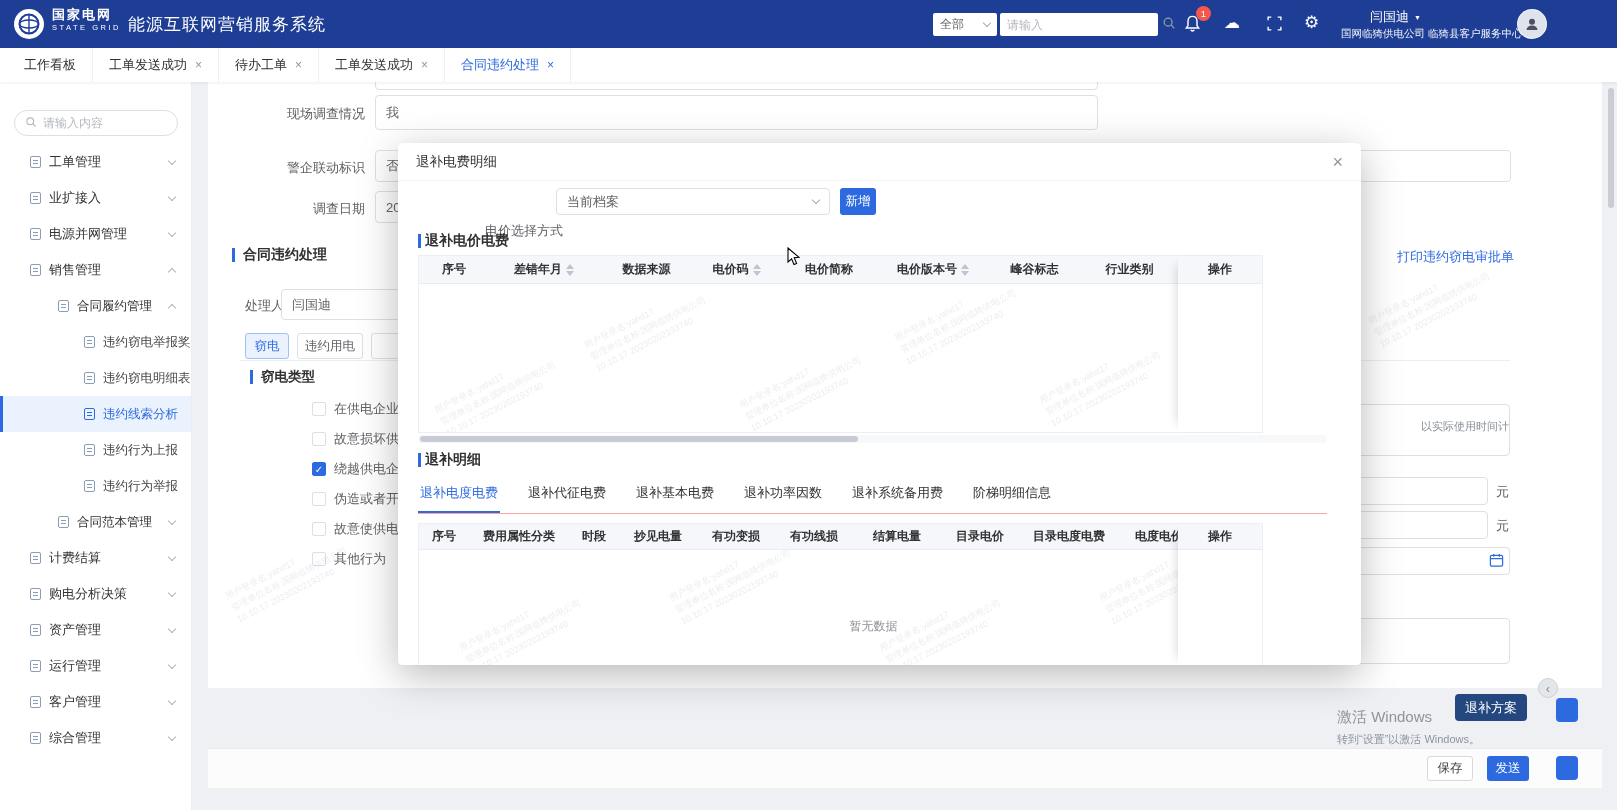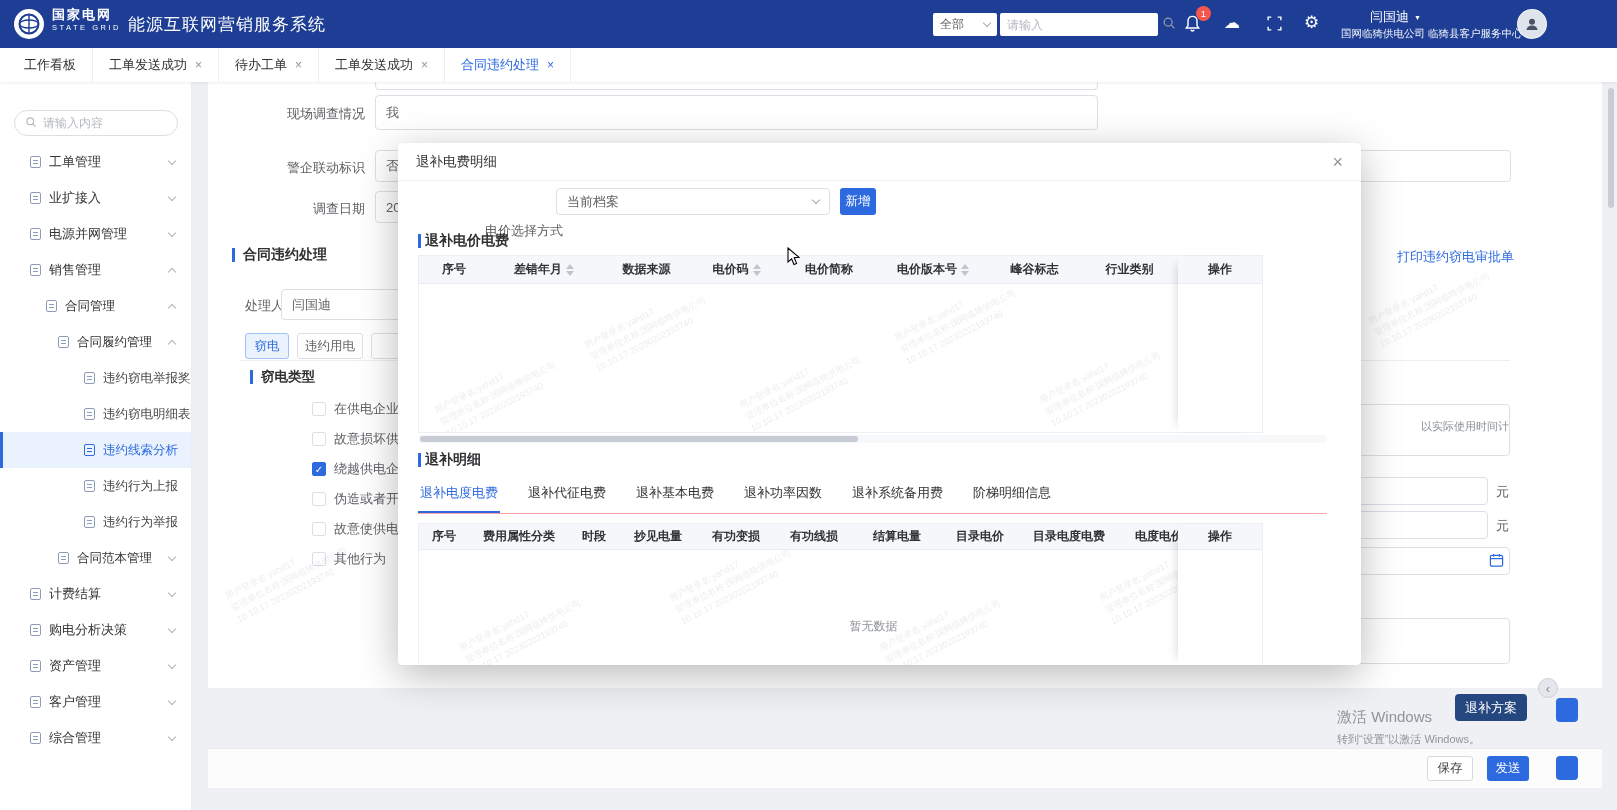--- a/index.html
+++ b/index.html
@@ -245,25 +245,20 @@
     <div class="mi l1">
         <span class="ic-doc"></span>
         <span class="lbl">电源并网管理</span>
         <span class="chev down"></span>
       </div>
     <div class="mi l1">
         <span class="ic-doc"></span>
         <span class="lbl">销售管理</span>
         <span class="chev up"></span>
       </div>
-    <div class="mi l2">
-        <span class="ic-doc"></span>
-        <span class="lbl">合同管理</span>
-        <span class="chev up"></span>
-      </div>
     <div class="mi l3">
         <span class="ic-doc"></span>
         <span class="lbl">合同履约管理</span>
         <span class="chev up"></span>
       </div>
     <div class="mi l4">
         <span class="ic-doc"></span>
         <span class="lbl">违约窃电举报奖励</span>
       </div>
     <div class="mi l4">
@@ -293,20 +288,25 @@
         <span class="chev down"></span>
       </div>
     <div class="mi l1">
         <span class="ic-doc"></span>
         <span class="lbl">购电分析决策</span>
         <span class="chev down"></span>
       </div>
     <div class="mi l1">
         <span class="ic-doc"></span>
         <span class="lbl">资产管理</span>
+        <span class="chev down"></span>
+      </div>
+    <div class="mi l1">
+        <span class="ic-doc"></span>
+        <span class="lbl">运行管理</span>
         <span class="chev down"></span>
       </div>
     <div class="mi l1">
         <span class="ic-doc"></span>
         <span class="lbl">客户管理</span>
         <span class="chev down"></span>
       </div>
     <div class="mi l1">
         <span class="ic-doc"></span>
         <span class="lbl">综合管理</span>

